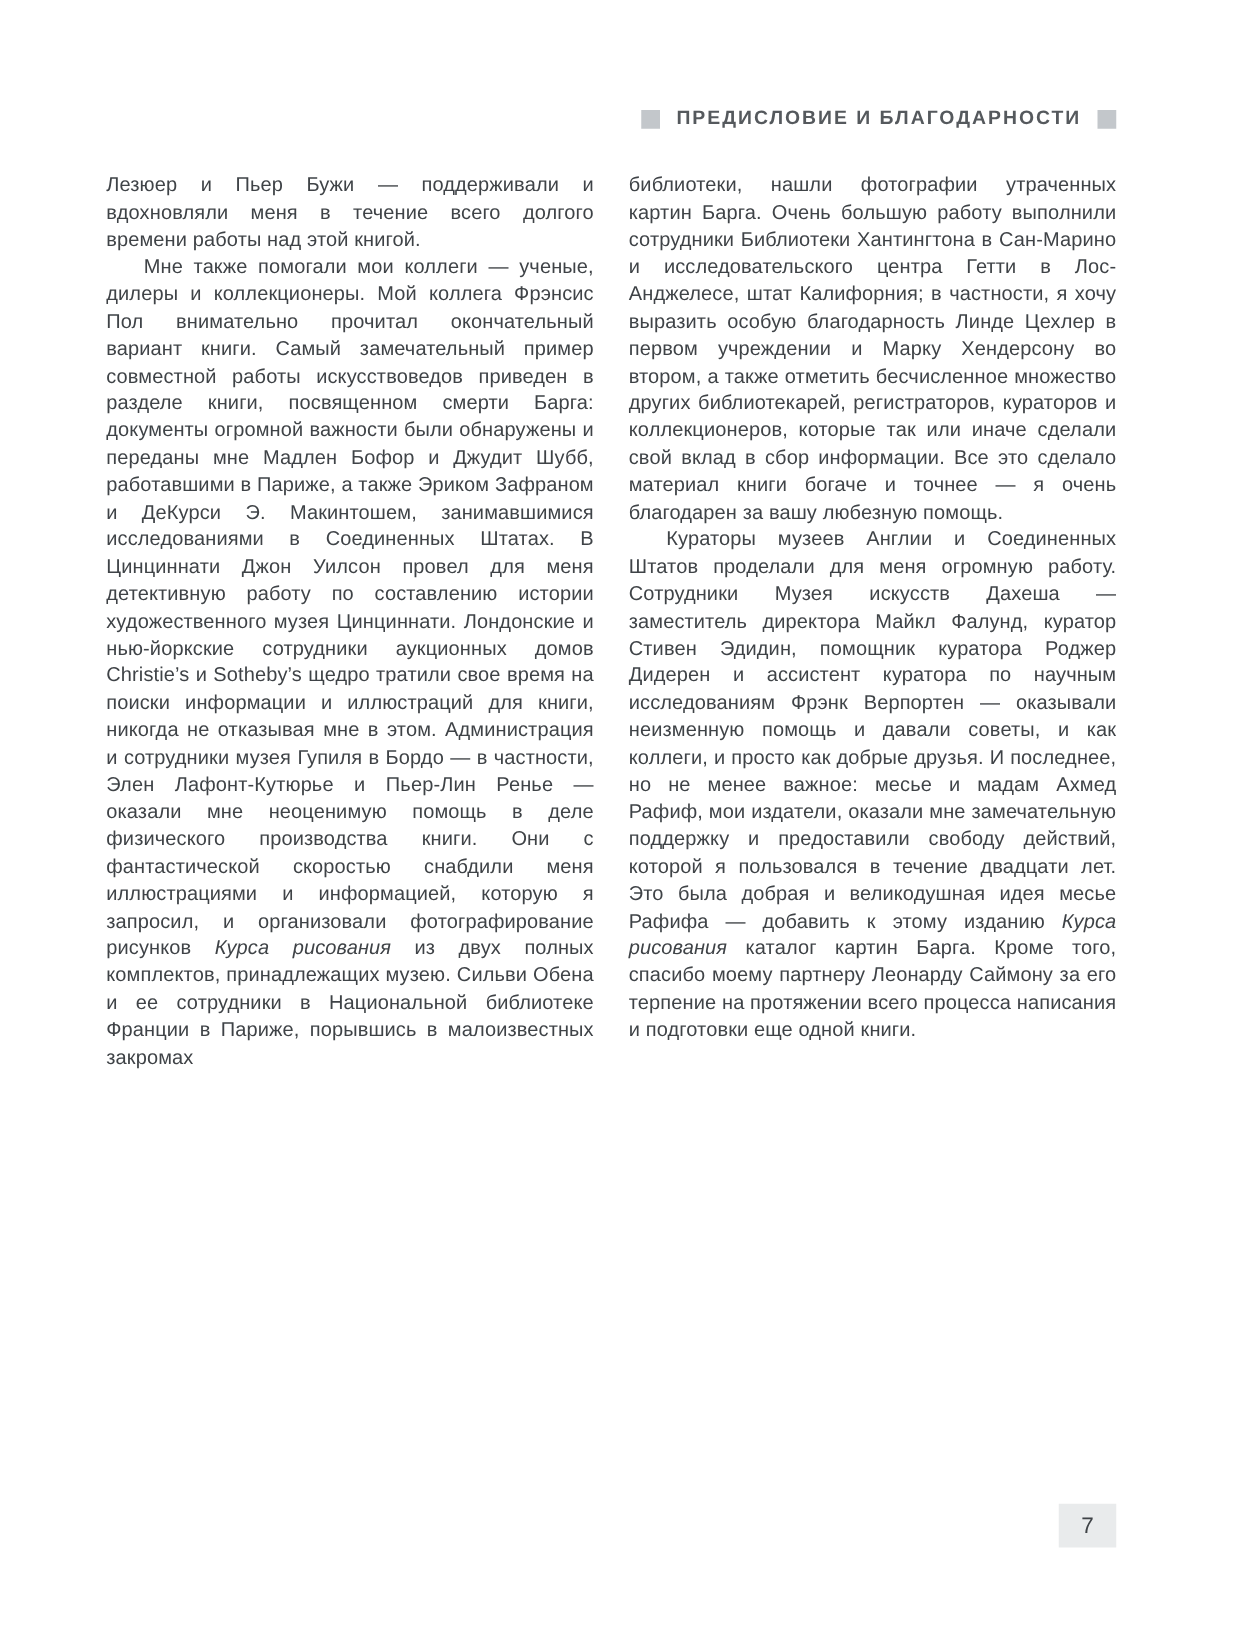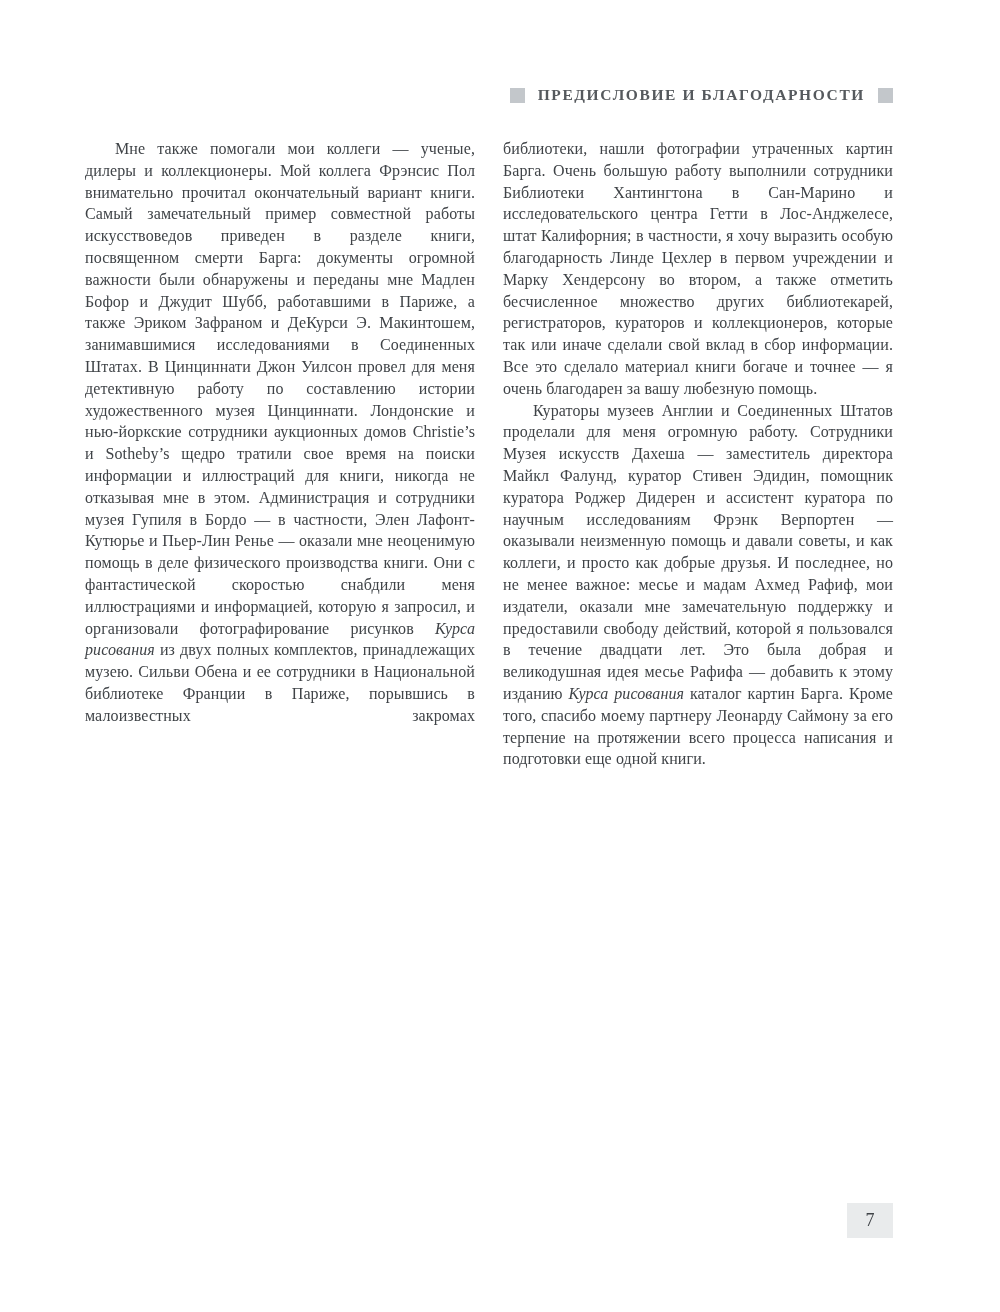--- a/index.html
+++ b/index.html
@@ -6,21 +6,20 @@
   html, body { background: #ffffff; }
   body { font-family: "Liberation Sans", sans-serif; }
 
   .page {
     position: relative;
     width: 1000px;
     height: 1312px;
     background: #ffffff;
     overflow: hidden;
     color: #3f4347;
-    font-family: Liberation Serif, serif;
   }
 
   .page-header {
     position: absolute;
     top: 86px;
     right: 107px;
     display: flex;
     align-items: center;
     gap: 13px;
   }
@@ -79,20 +78,21 @@
 <div class="page">
 
   <header class="page-header">
     <span class="marker"></span>
     <h1 class="header-title">ПРЕДИСЛОВИЕ И БЛАГОДАРНОСТИ</h1>
     <span class="marker"></span>
   </header>
 
   <main class="columns">
     <div class="col">
+      <p class="para"><span>Лезюер и Пьер Бужи — поддерживали и вдохновляли меня в течение всего долгого времени работы над этой книгой.</span></p>
       <p class="para indent cont-next"><span>Мне также помогали мои коллеги — ученые, дилеры и коллекционеры. Мой коллега Фрэнсис Пол внимательно прочитал окончательный вариант книги. Самый замечательный пример совместной работы искусствоведов приведен в разделе книги, посвященном смерти Барга: документы огромной важности были обнаружены и переданы мне Мадлен Бофор и Джудит Шубб, работавшими в Париже, а также Эриком Зафраном и ДеКурси Э. Макинтошем, занимавшимися исследованиями в Соединенных Штатах. В Цинциннати Джон Уилсон провел для меня детективную работу по составлению истории художественного музея Цинциннати. Лондонские и нью-йоркские сотрудники аукционных домов Christie’s и Sotheby’s щедро тратили свое время на поиски информации и иллюстраций для книги, никогда не отказывая мне в этом. Администрация и сотрудники музея Гупиля в Бордо — в частности, Элен Лафонт-Кутюрье и Пьер-Лин Ренье — оказали мне неоценимую помощь в деле физического производства книги. Они с фантастической скоростью снабдили меня иллюстрациями и информацией, которую я запросил, и организовали фотографирование рисунков </span><span class="it">Курса рисования</span><span> из двух полных комплектов, принадлежащих музею. Сильви Обена и ее сотрудники в Национальной библиотеке Франции в Париже, порывшись в малоизвестных закромах</span></p>
     </div>
     <div class="col">
       <p class="para"><span>библиотеки, нашли фотографии утраченных картин Барга. Очень большую работу выполнили сотрудники Библиотеки Хантингтона в Сан-Марино и исследовательского центра Гетти в Лос-Анджелесе, штат Калифорния; в частности, я хочу выразить особую благодарность Линде Цехлер в первом учреждении и Марку Хендерсону во втором, а также отметить бесчисленное множество других библиотекарей, регистраторов, кураторов и коллекционеров, которые так или иначе сделали свой вклад в сбор информации. Все это сделало материал книги богаче и точнее — я очень благодарен за вашу любезную помощь.</span></p>
       <p class="para indent"><span>Кураторы музеев Англии и Соединенных Штатов проделали для меня огромную работу. Сотрудники Музея искусств Дахеша — заместитель директора Майкл Фалунд, куратор Стивен Эдидин, помощник куратора Роджер Дидерен и ассистент куратора по научным исследованиям Фрэнк Верпортен — оказывали неизменную помощь и давали советы, и как коллеги, и просто как добрые друзья. И последнее, но не менее важное: месье и мадам Ахмед Рафиф, мои издатели, оказали мне замечательную поддержку и предоставили свободу действий, которой я пользовался в течение двадцати лет. Это была добрая и великодушная идея месье Рафифа — добавить к этому изданию </span><span class="it">Курса рисования</span><span> каталог картин Барга. Кроме того, спасибо моему партнеру Леонарду Саймону за его терпение на протяжении всего процесса написания и подготовки еще одной книги.</span></p>
     </div>
   </main>
 
   <div class="page-number-box">
     <span>7</span>

